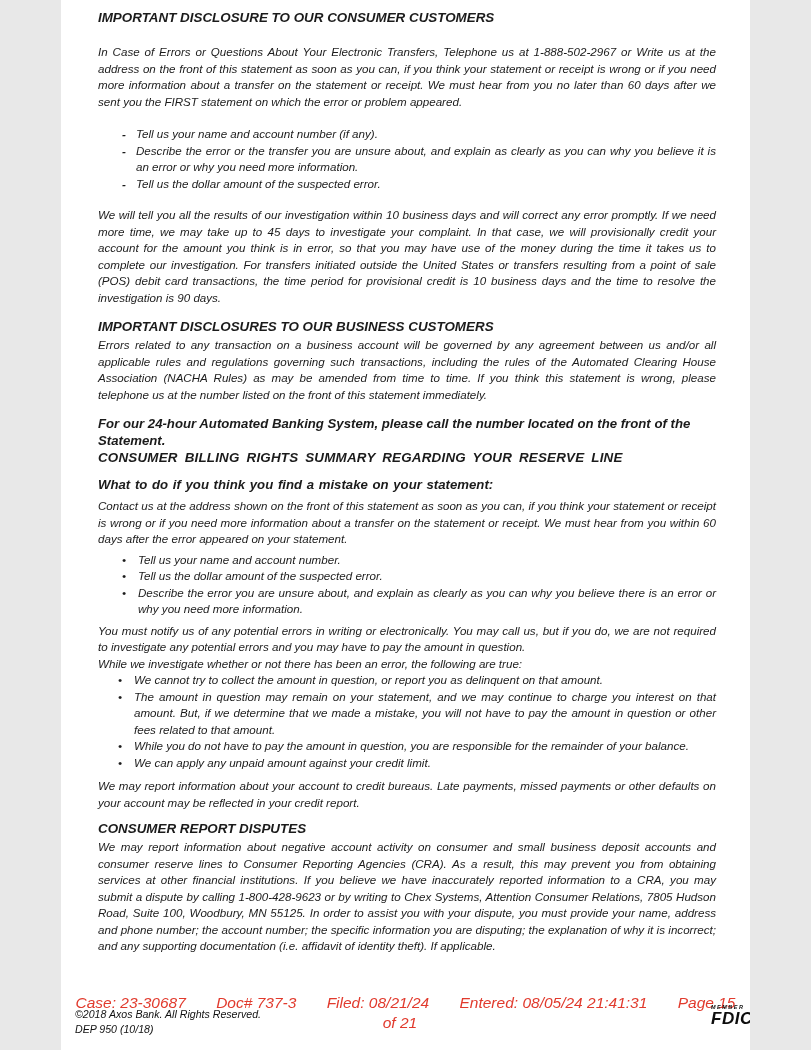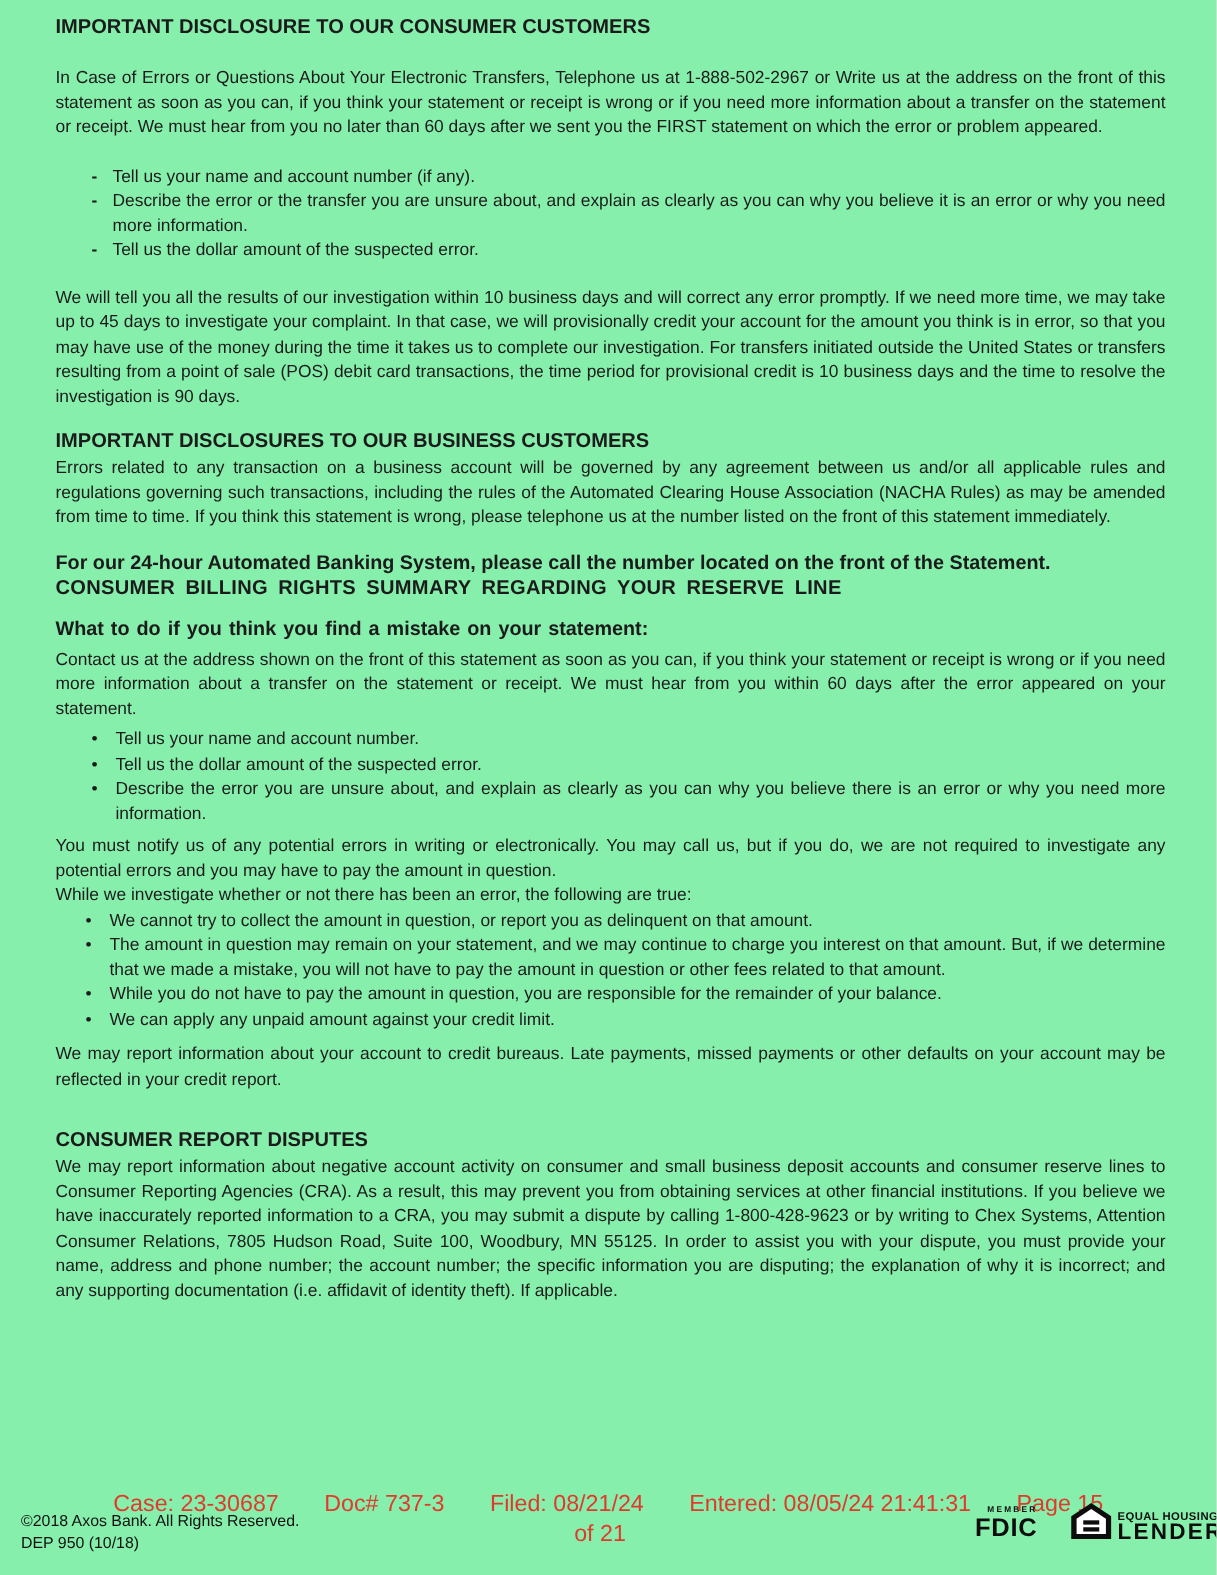--- a/index.html
+++ b/index.html
@@ -1,21 +1,22 @@
 <!DOCTYPE html>
 <html><head>
 <meta charset="utf-8">
 <style>
   * { box-sizing: border-box; }
   html,body { margin:0; padding:0; background:#e8e8e8; }
   .page {
-    position:relative; width:811px; height:1050px; margin:0 auto;
-    background:#86efac; color:#1b1b1b;
+    position:relative; width:689px; height:1050px; margin:0 auto;
+    background:#ffffff; color:#1b1b1b;
     font-family:"Liberation Sans", sans-serif;
     overflow:hidden;
+    font-style:italic;
   }
   .content { position:absolute; left:37px; right:34px; top:9px; }
   .h-caps  { font-size:13.4px; font-weight:bold; line-height:17px; margin:0; }
   .h-sub   { font-size:13.2px; font-weight:bold; line-height:17px; margin:0; }
   .p       { font-size:11.6px; line-height:16.5px; text-align:justify; margin:0; }
   .mb-lg { margin-bottom:16px; }
   .mb-md { margin-bottom:12px; }
   .mb-sm { margin-bottom:5px; }
   .mb-xs { margin-bottom:2px; }
   .mt-h1 { margin-bottom:18px; }
@@ -33,21 +34,21 @@
   
   .footer { position:absolute; left:0; top:990px; right:0; height:60px; }
   .stamp {
     position:absolute; left:0; right:0; top:4px; text-align:center;
     color:#e13a2d; font-size:15.5px; line-height:18px; white-space:nowrap;
   }
   .stamp .seg { margin:0 13px; }
   .stamp2 { position:absolute; left:0; right:50px; top:24px; text-align:center;
     color:#e13a2d; font-size:15.5px;padding-left:39px; }
   .copyright { position:absolute; left:14px; top:17px; font-size:10.6px; line-height:15px; color:#111; }
-  .fdic { position:absolute; left:650px; top:14px; text-align:right; color:#0d0d0d; }
+  .fdic { position:absolute; left:650px; top:14px; text-align:left; color:#0d0d0d; }
   .fdic .member { font-size:5.5px; font-weight:bold; letter-spacing:1.5px; line-height:6px; }
   .fdic .fdic-word { font-size:17px; font-weight:bold; letter-spacing:.5px; line-height:17px; }
   .ehl { position:absolute; left:698px; top:12px; display:flex; align-items:center; color:#0d0d0d;margin-left:16px; }
   .ehl .house { margin-right:4px; }
   .ehl .ehl-l1 { font-size:7.5px; font-weight:bold; letter-spacing:.3px; line-height:9px; }
   .ehl .ehl-l2 { font-size:15px; font-weight:bold; letter-spacing:1.5px; line-height:13px; }
 </style>
 </head>
 <body>
 
@@ -114,21 +115,21 @@
       <div class="li">
         <span class="marker">•</span>
         <span class="li-text">While you do not have to pay the amount in question, you are responsible for the remainder of your balance.</span>
       </div>
       <div class="li">
         <span class="marker">•</span>
         <span class="li-text">We can apply any unpaid amount against your credit limit.</span>
       </div>
     </div>
 
-    <p class="p" style="margin-bottom:23px;">We may report information about your account to credit bureaus. Late payments, missed payments or other defaults on your account may be reflected in your credit report.</p>
+    <p class="p" style="margin-bottom:9px;">We may report information about your account to credit bureaus. Late payments, missed payments or other defaults on your account may be reflected in your credit report.</p>
 
     <div class="h-caps mb-xs">CONSUMER REPORT DISPUTES</div>
     <p class="p">We may report information about negative account activity on consumer and small business deposit accounts and consumer reserve lines to Consumer Reporting Agencies (CRA). As a result, this may prevent you from obtaining services at other financial institutions. If you believe we have inaccurately reported information to a CRA, you may submit a dispute by calling 1-800-428-9623 or by writing to Chex Systems, Attention Consumer Relations, 7805  Hudson Road, Suite 100, Woodbury, MN 55125. In order to assist you with your dispute, you must provide your name, address and phone number; the account number; the specific information you are disputing; the explanation of why it is incorrect; and any supporting documentation (i.e. affidavit of identity theft). If applicable.</p>
 
   </div>
 
   <div class="footer">
     <div class="stamp">
       <span class="seg">Case: 23-30687</span>
       <span class="seg">Doc# 737-3</span>

